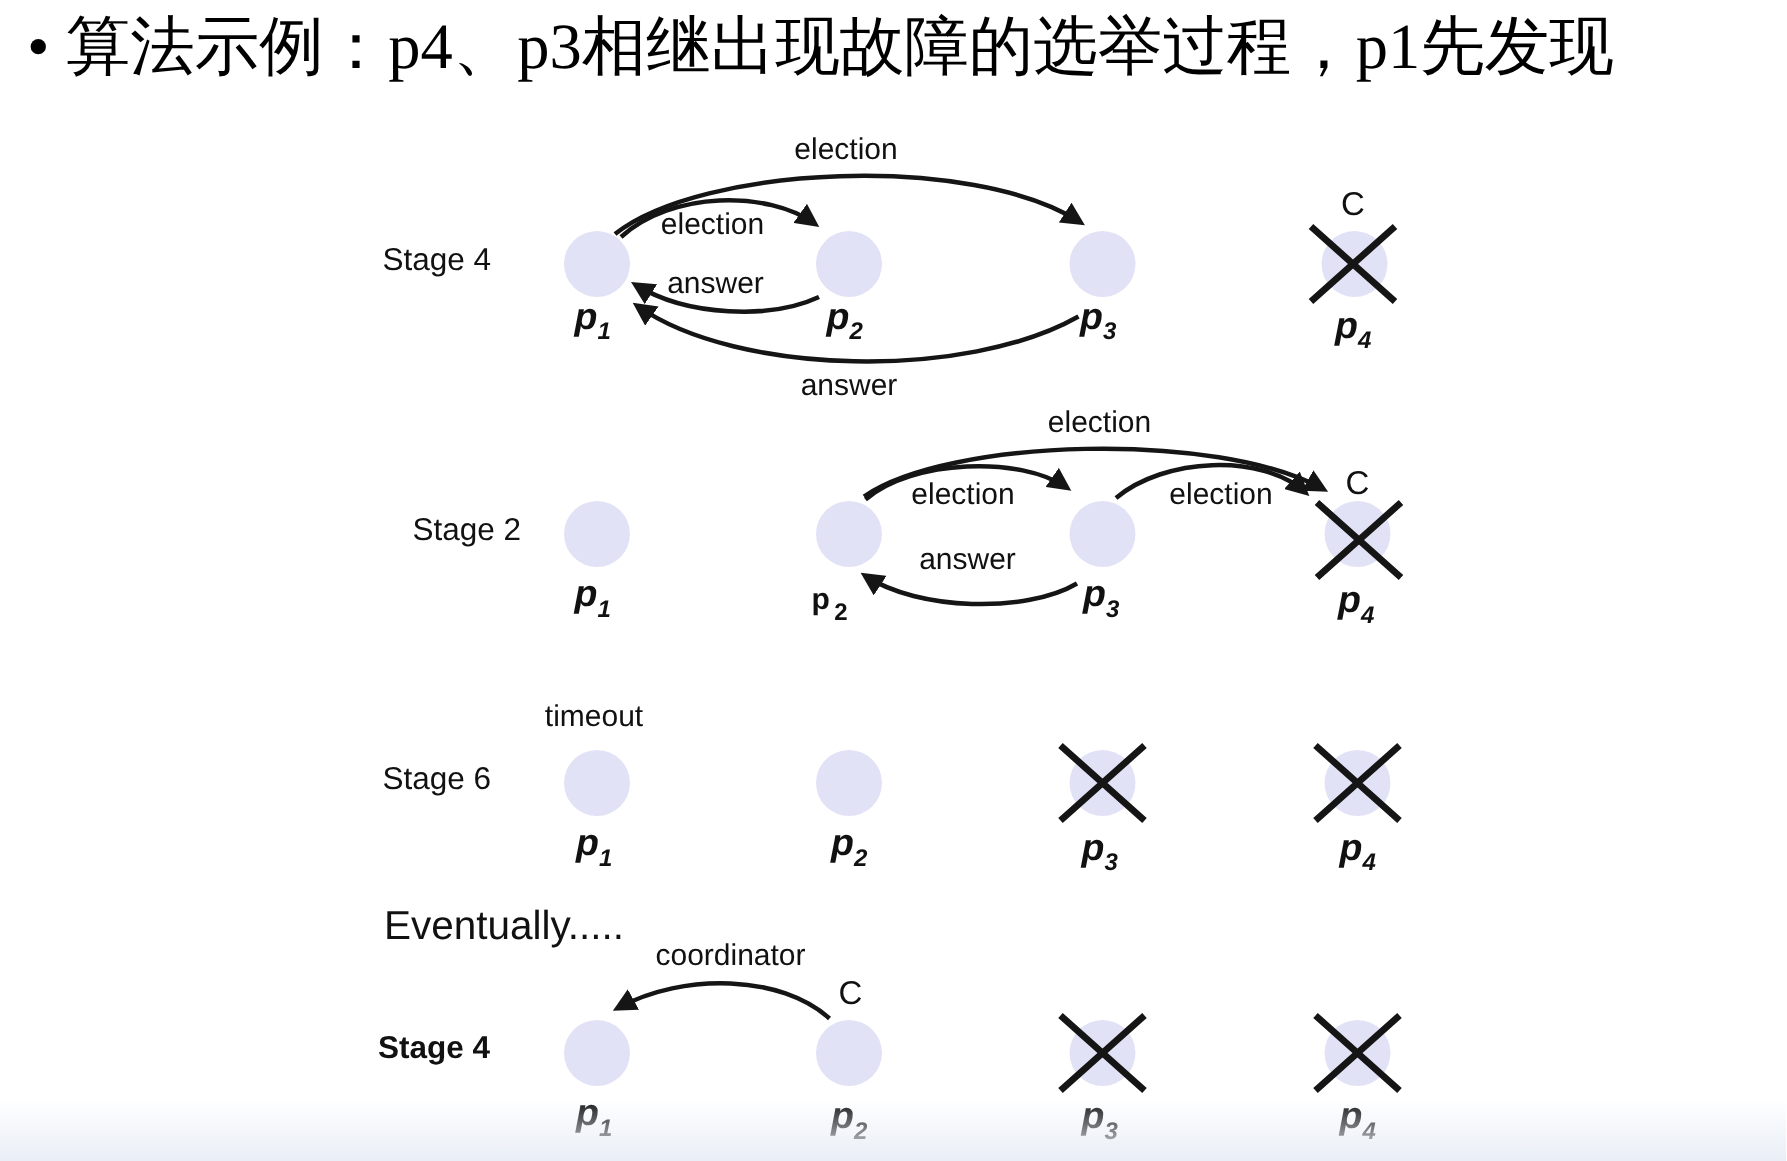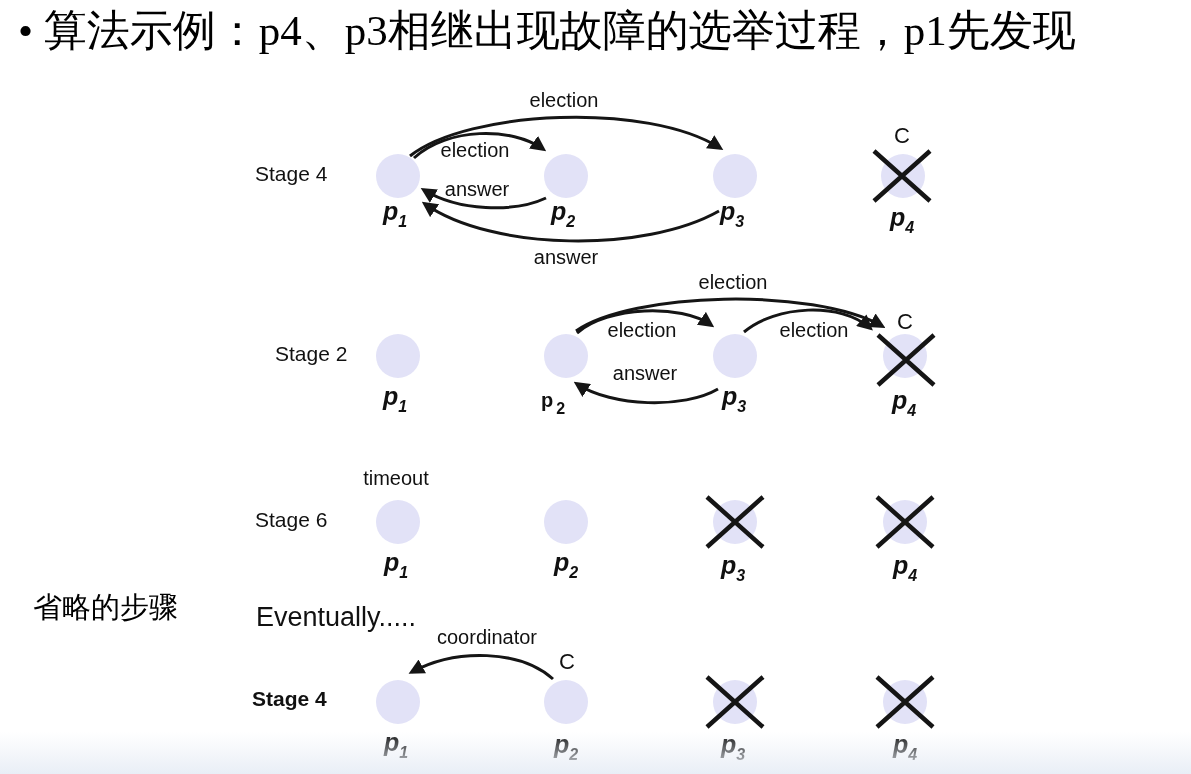--- a/index.html
+++ b/index.html
@@ -32,21 +32,20 @@
     background:linear-gradient(to bottom, rgba(233,238,246,0), #e9eef6);
   }
 </style>
 </head>
 <body>
 
 <div class="page">
 
   <div class="title">• 算法示例：p4、p3相继出现故障的选举过程，p1先发现</div>
 
-  <div class="side-note">省略的步骤</div>
 
   <svg class="svg-layer" viewBox="0 0 1191 774" xmlns="http://www.w3.org/2000/svg">
     <defs>
       <marker id="arw" viewBox="0 0 10 10" refX="7.5" refY="5" markerWidth="5.2" markerHeight="5.2" orient="auto">
         <path d="M0,0 L10,5 L0,10 z" fill="#151515"></path>
       </marker>
     </defs>
 
     <circle cx="398" cy="176" r="22" fill="#e2e2f7"></circle>
     <circle cx="566" cy="176" r="22" fill="#e2e2f7"></circle>

